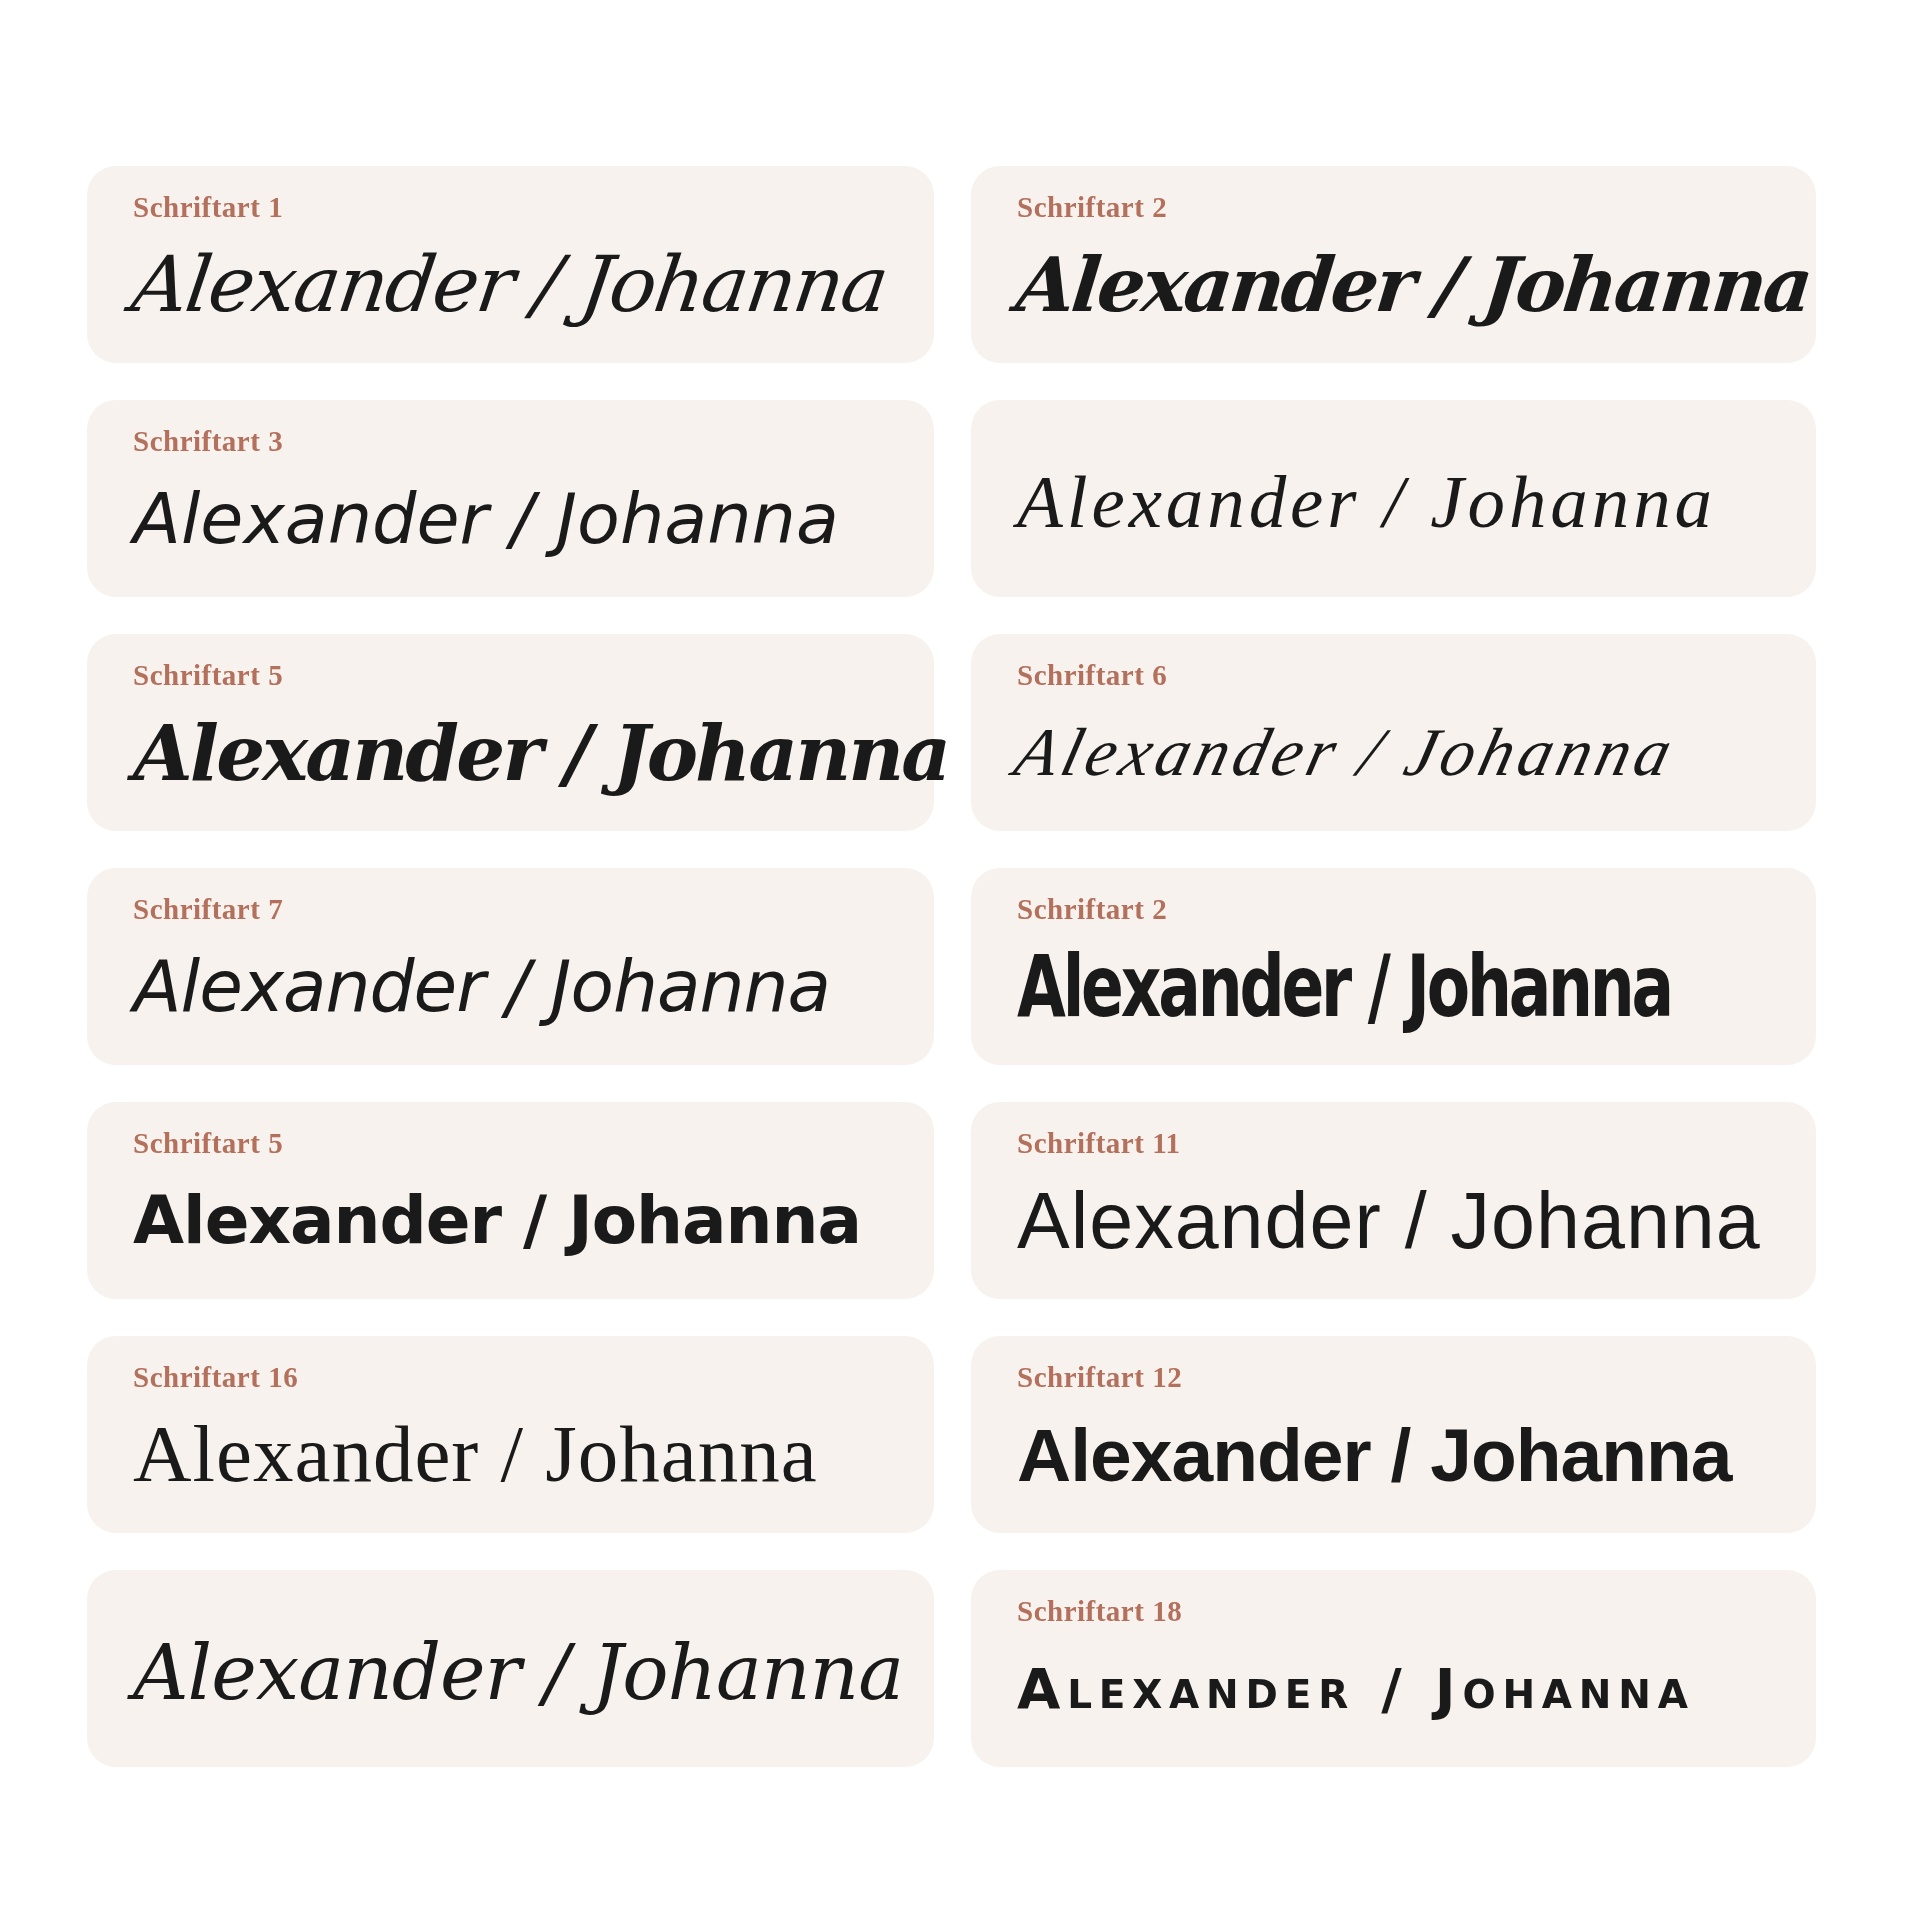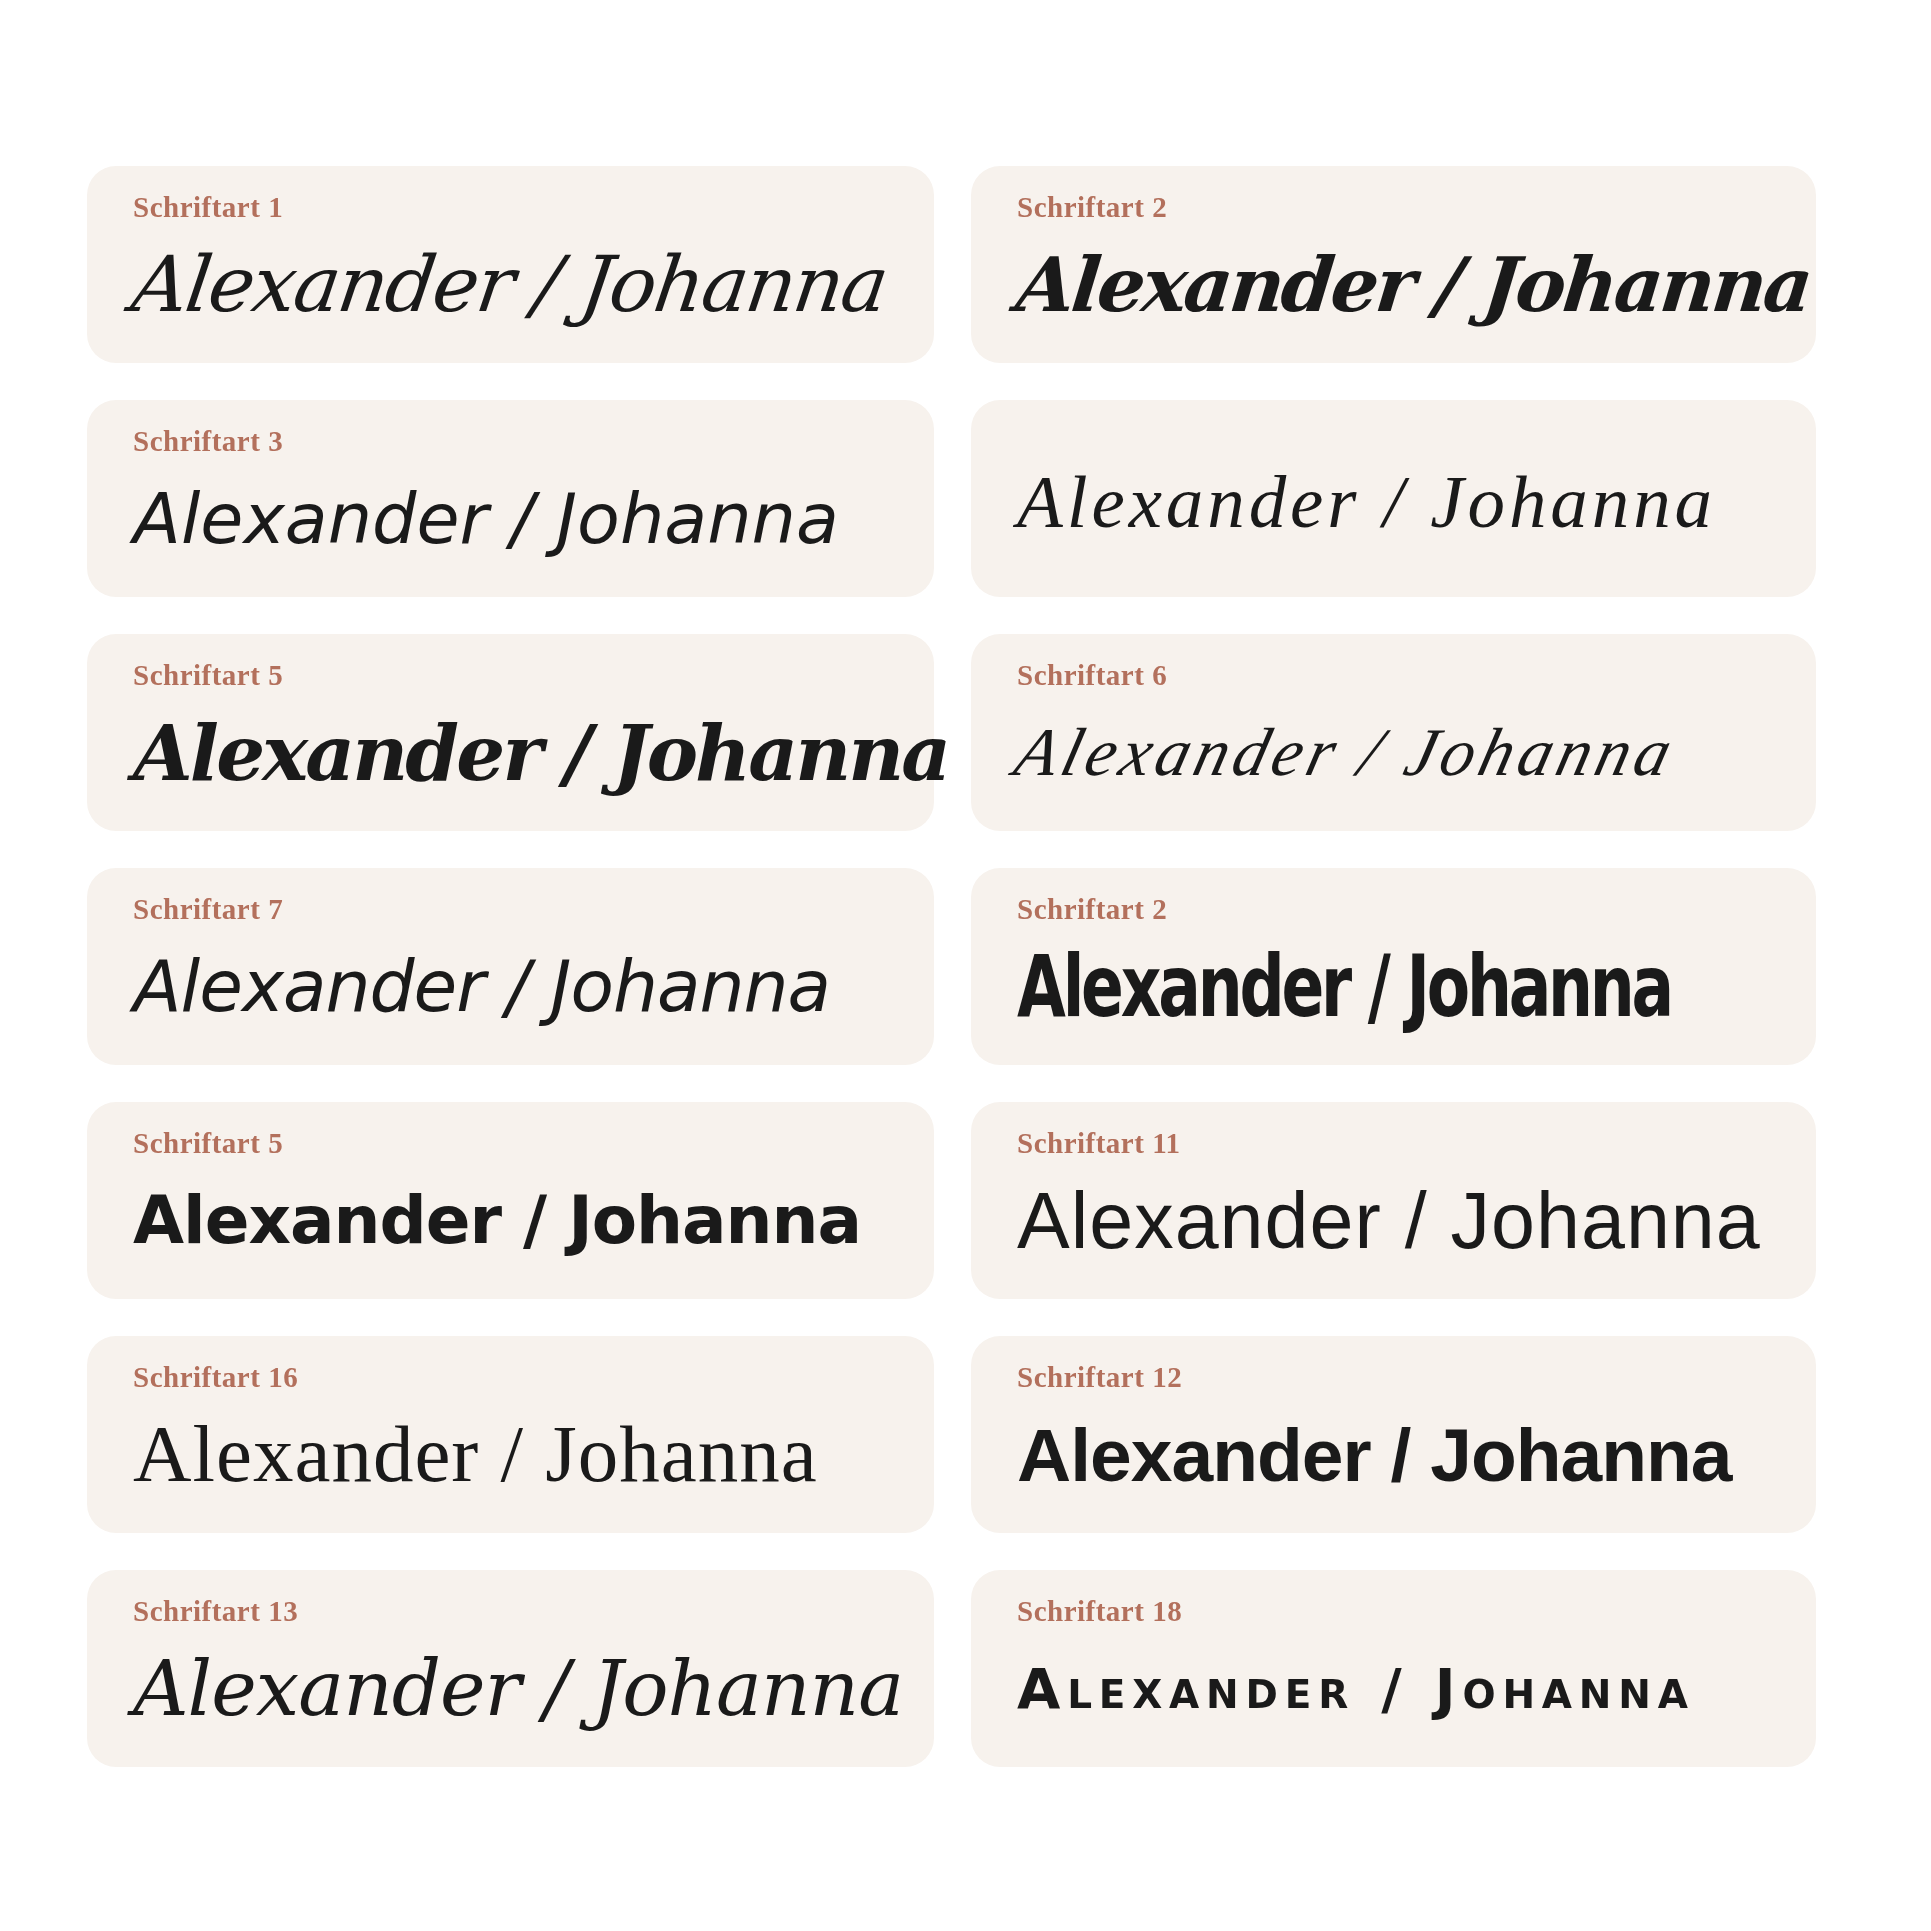--- a/index.html
+++ b/index.html
@@ -144,21 +144,20 @@
   </div>
 
   <div class="card">
     <div class="label">Schriftart 12</div>
     <div class="preview">
       <span class="name f12">Alexander / Johanna</span>
     </div>
   </div>
 
   <div class="card">
-    <div class="label">Schriftart 13</div>
     <div class="preview">
       <span class="name f13">Alexander / Johanna</span>
     </div>
   </div>
 
   <div class="card">
     <div class="label">Schriftart 18</div>
     <div class="preview">
       <span class="name f14">Alexander / Johanna</span>
     </div>

